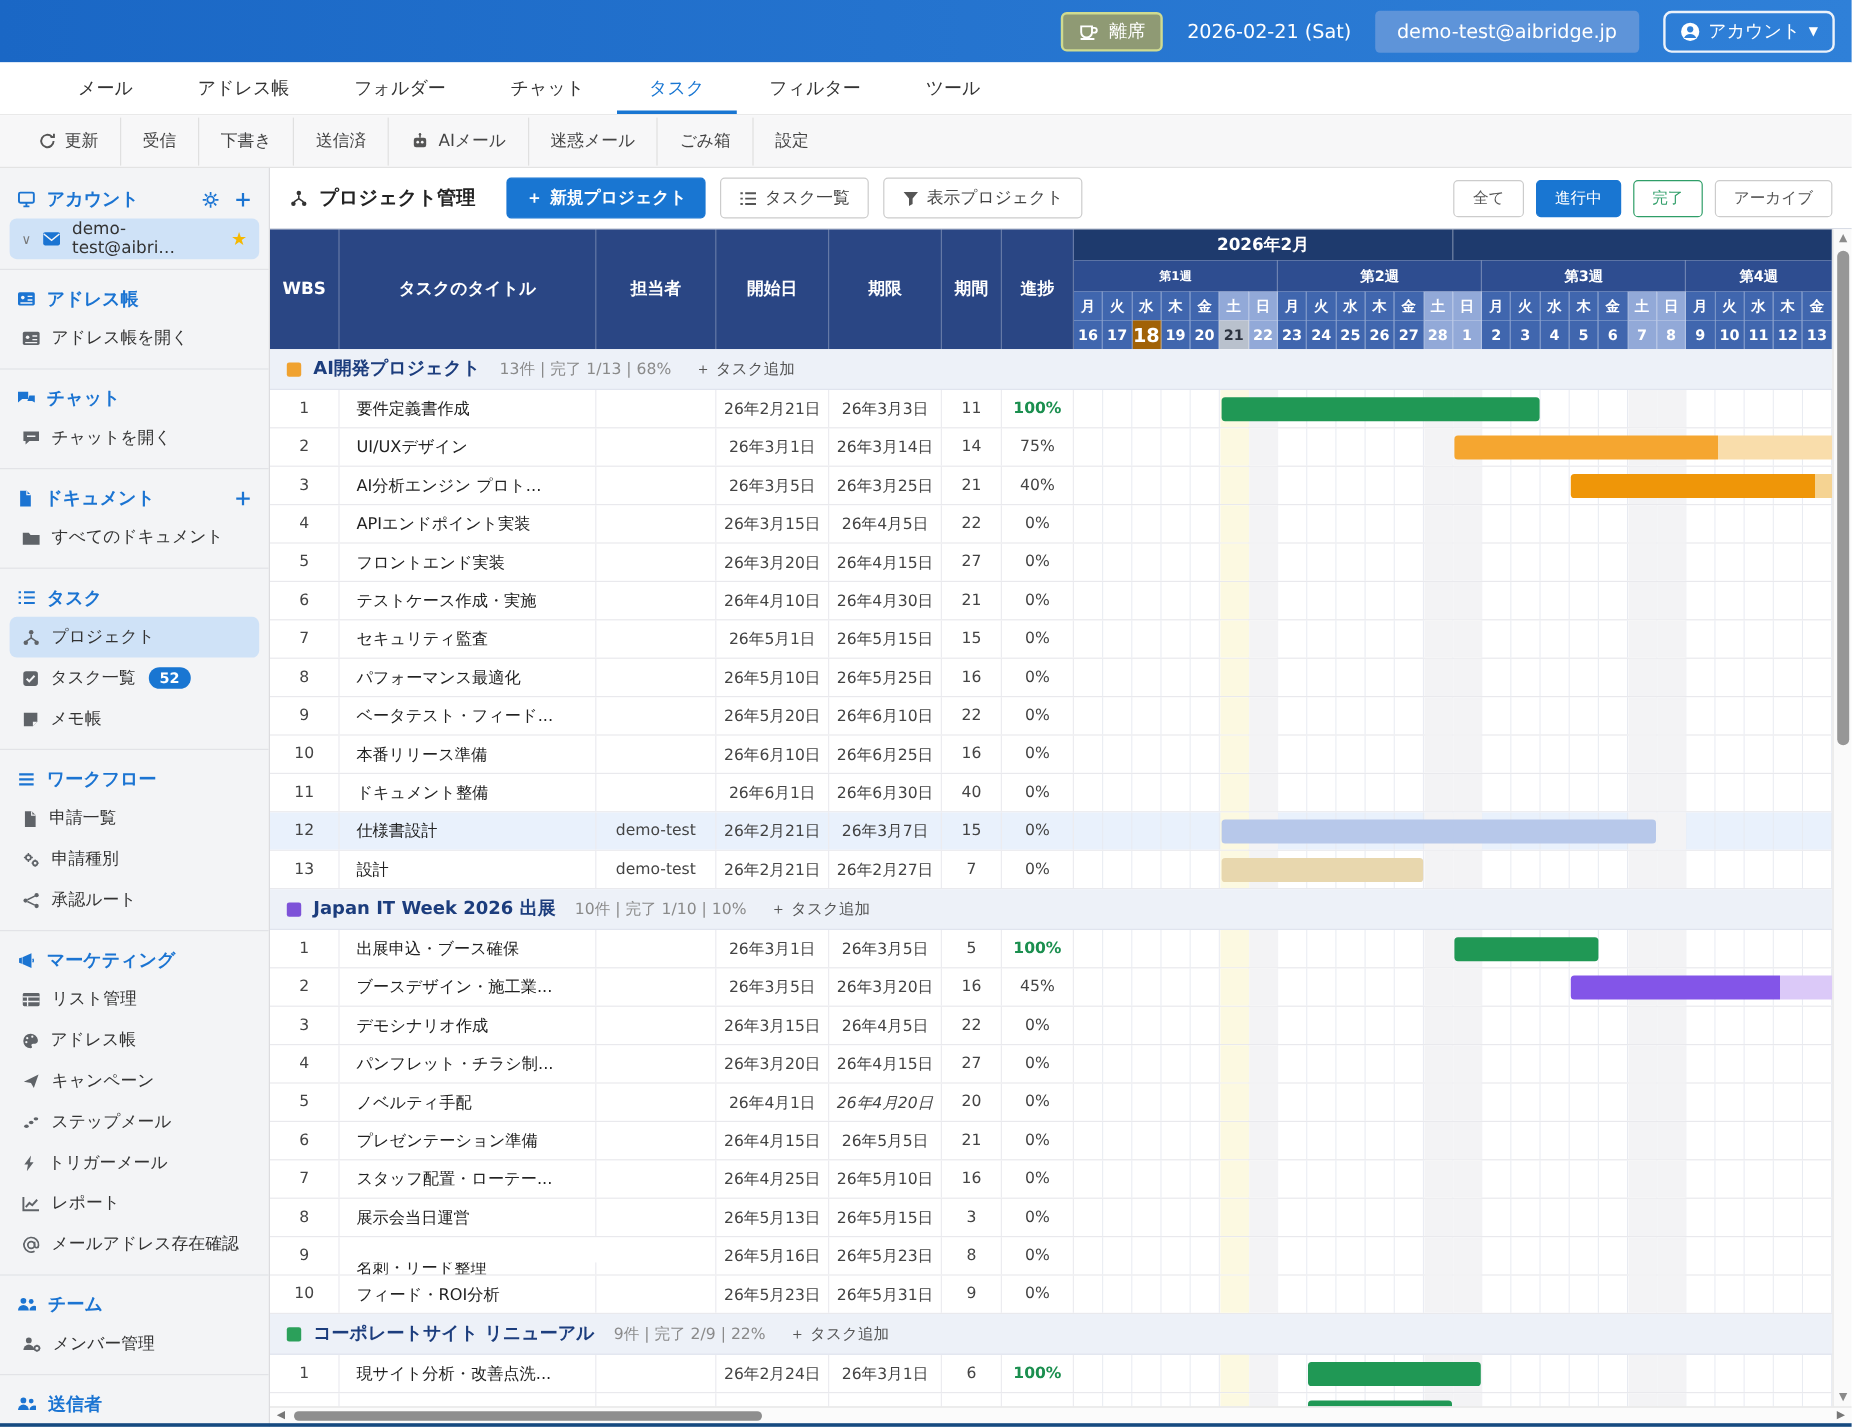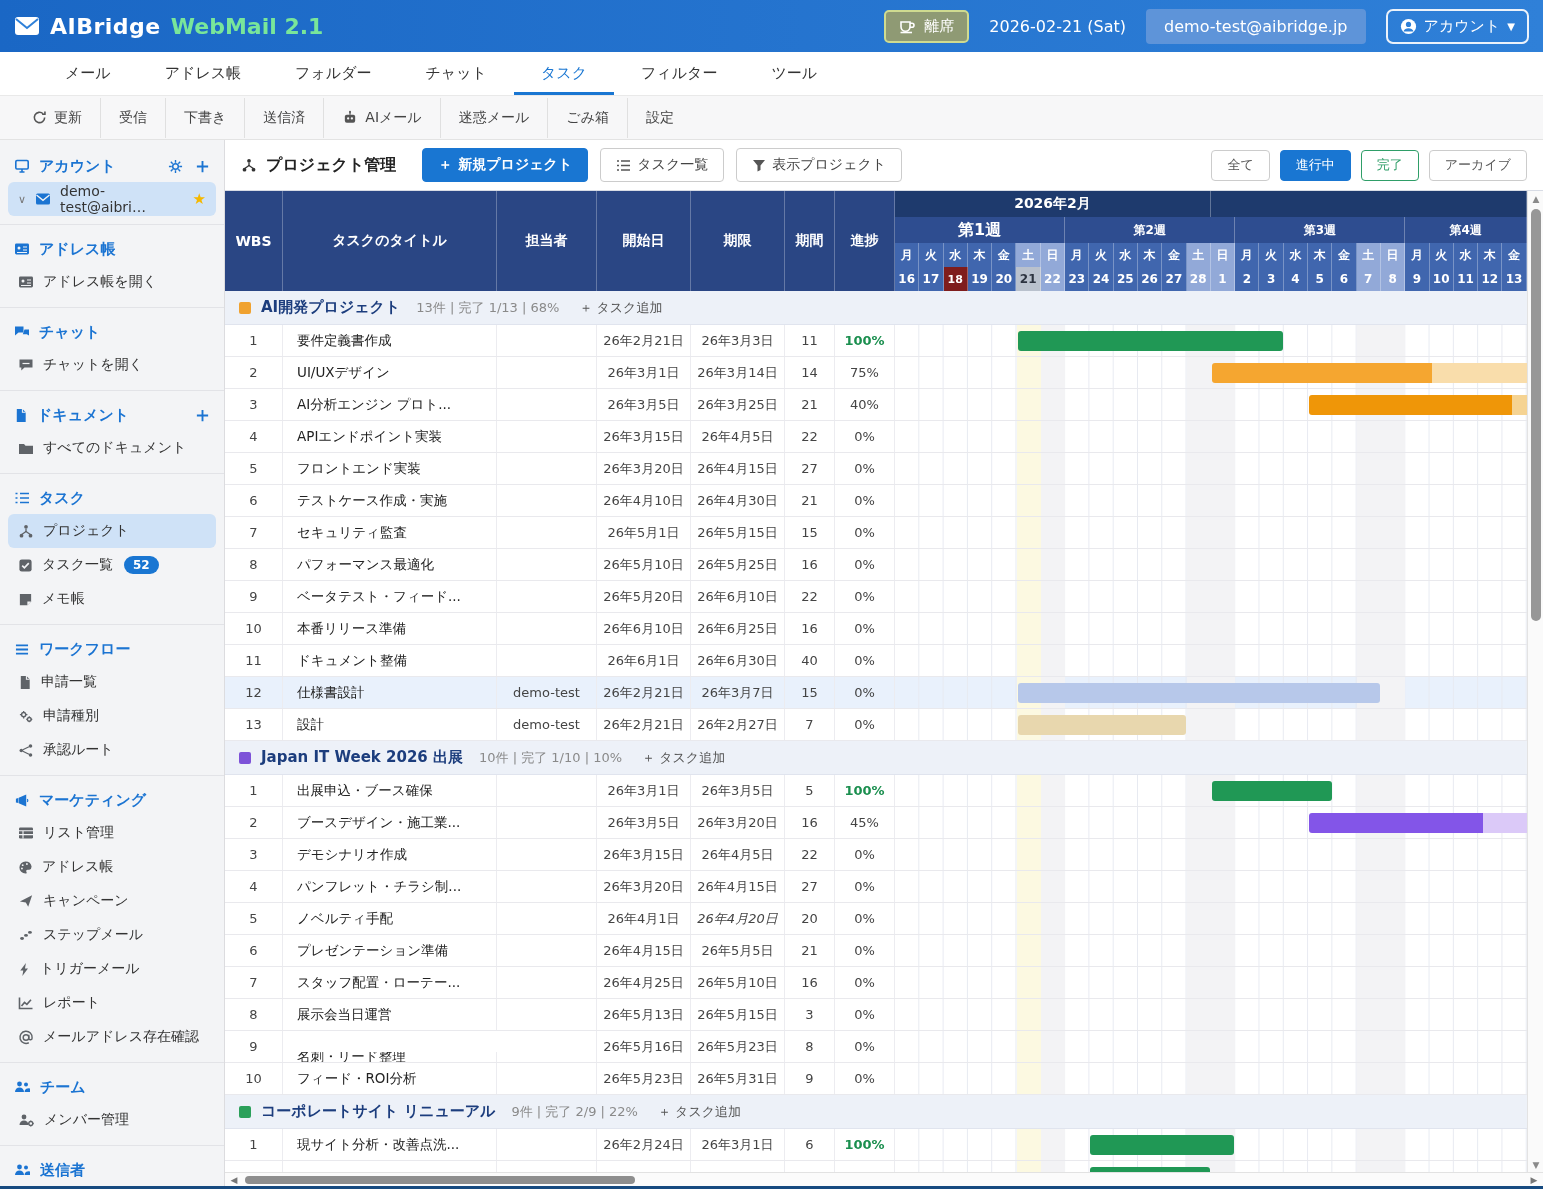--- a/index.html
+++ b/index.html
@@ -103,30 +103,20 @@
     border-top:1px solid #e2e2e2; }
   .hthumb { position:absolute; left:20px; top:3px; width:390px; height:8px; background:#8e8e8e; border-radius:4px; }
   .harrow { position:absolute; top:0; width:14px; height:14px; color:#777; font-size:9px;
     display:flex; align-items:center; justify-content:center; }
   .bottom-strip { position:absolute; left:0; top:1186px; width:1543px; height:3px; background:#164a80; }
 </style>
 </head>
 <body>
 
 <div class="topbar">
-  <div class="brand">
-    <span class="icon">
-      <svg width="26" height="22" viewBox="0 0 26 22">
-          <rect x="1" y="2" width="24" height="18" rx="3" fill="#fff"></rect>
-          <path d="M2 4l11 9L24 4" stroke="#2f80d8" stroke-width="2" fill="none"></path>
-        </svg>
-    </span>
-    <span class="app-name">AIBridge</span>
-    <span class="app-ver">WebMail 2.1</span>
-  </div>
   <div class="top-right">
     <div class="status-btn">
       <span class="icon">
         <svg width="17" height="15" viewBox="0 0 17 15" fill="none" stroke="#fff" stroke-width="1.6">
             <path d="M2 3h9v4.8a4.2 4.2 0 0 1-9 0z"></path>
             <path d="M11 4.2h2a2 2 0 0 1 0 4h-2"></path>
             <path d="M1.5 13.5h11.5"></path>
           </svg>
       </span>
       <span>離席</span>
@@ -546,21 +536,21 @@
           <div class="lh-cell" style="width: 94px;">期限</div>
           <div class="lh-cell" style="width: 50px;">期間</div>
           <div class="lh-cell" style="width: 60px;">進捗</div>
         </div>
       <div class="cal" id="calendar">
           <div class="cal-row">
             <div class="cal-cell" style="width: 316px; height: 26px; background: rgb(30, 58, 109); font-size: 14px; font-weight: bold;">2026年2月</div>
             <div class="cal-cell" style="width: 316px; height: 26px; background: rgb(30, 58, 109); font-size: 14px; font-weight: bold;"></div>
           </div>
           <div class="cal-row">
-            <div class="cal-cell" style="width: 170.154px; height: 26px; background: rgb(46, 77, 144); font-size: 16px; font-weight: bold;">第1週</div>
+            <div class="cal-cell" style="width: 170.154px; height: 26px; background: rgb(46, 77, 144); font-size: 10px; font-weight: bold;">第1週</div>
             <div class="cal-cell" style="width: 170.154px; height: 26px; background: rgb(46, 77, 144); font-size: 12px; font-weight: bold;">第2週</div>
             <div class="cal-cell" style="width: 170.154px; height: 26px; background: rgb(46, 77, 144); font-size: 12px; font-weight: bold;">第3週</div>
             <div class="cal-cell" style="width: 121.538px; height: 26px; background: rgb(46, 77, 144); font-size: 12px; font-weight: bold;">第4週</div>
           </div>
           <div class="cal-row">
             <div class="cal-cell" style="width: 24.3077px; height: 24px; background: rgb(64, 102, 174); font-size: 12px; font-weight: bold;">月</div>
             <div class="cal-cell" style="width: 24.3077px; height: 24px; background: rgb(64, 102, 174); font-size: 12px; font-weight: bold;">火</div>
             <div class="cal-cell" style="width: 24.3077px; height: 24px; background: rgb(64, 102, 174); font-size: 12px; font-weight: bold;">水</div>
             <div class="cal-cell" style="width: 24.3077px; height: 24px; background: rgb(64, 102, 174); font-size: 12px; font-weight: bold;">木</div>
             <div class="cal-cell" style="width: 24.3077px; height: 24px; background: rgb(64, 102, 174); font-size: 12px; font-weight: bold;">金</div>
@@ -582,21 +572,21 @@
             <div class="cal-cell" style="width: 24.3077px; height: 24px; background: rgb(146, 169, 216); font-size: 12px; font-weight: bold;">日</div>
             <div class="cal-cell" style="width: 24.3077px; height: 24px; background: rgb(64, 102, 174); font-size: 12px; font-weight: bold;">月</div>
             <div class="cal-cell" style="width: 24.3077px; height: 24px; background: rgb(64, 102, 174); font-size: 12px; font-weight: bold;">火</div>
             <div class="cal-cell" style="width: 24.3077px; height: 24px; background: rgb(64, 102, 174); font-size: 12px; font-weight: bold;">水</div>
             <div class="cal-cell" style="width: 24.3077px; height: 24px; background: rgb(64, 102, 174); font-size: 12px; font-weight: bold;">木</div>
             <div class="cal-cell" style="width: 24.3077px; height: 24px; background: rgb(64, 102, 174); font-size: 12px; font-weight: bold;">金</div>
           </div>
           <div class="cal-row">
             <div class="cal-cell" style="width: 24.3077px; height: 24px; font-size: 12px; font-weight: bold; background: rgb(64, 102, 174); color: rgb(255, 255, 255);">16</div>
             <div class="cal-cell" style="width: 24.3077px; height: 24px; font-size: 12px; font-weight: bold; background: rgb(64, 102, 174); color: rgb(255, 255, 255);">17</div>
-            <div class="cal-cell" style="width: 24.3077px; height: 24px; font-size: 11px; font-weight: bold; background: #7f1d1d; color: rgb(255, 255, 255);">18</div>
+            <div class="cal-cell" style="width: 24.3077px; height: 24px; font-size: 16px; font-weight: bold; background: #a16207; color: rgb(255, 255, 255);">18</div>
             <div class="cal-cell" style="width: 24.3077px; height: 24px; font-size: 12px; font-weight: bold; background: rgb(64, 102, 174); color: rgb(255, 255, 255);">19</div>
             <div class="cal-cell" style="width: 24.3077px; height: 24px; font-size: 12px; font-weight: bold; background: rgb(64, 102, 174); color: rgb(255, 255, 255);">20</div>
             <div class="cal-cell" style="width: 24.3077px; height: 24px; font-size: 12px; font-weight: bold; background: rgb(185, 193, 205); color: rgb(44, 51, 64);">21</div>
             <div class="cal-cell" style="width: 24.3077px; height: 24px; font-size: 12px; font-weight: bold; background: rgb(146, 169, 216); color: rgb(255, 255, 255);">22</div>
             <div class="cal-cell" style="width: 24.3077px; height: 24px; font-size: 12px; font-weight: bold; background: rgb(64, 102, 174); color: rgb(255, 255, 255);">23</div>
             <div class="cal-cell" style="width: 24.3077px; height: 24px; font-size: 12px; font-weight: bold; background: rgb(64, 102, 174); color: rgb(255, 255, 255);">24</div>
             <div class="cal-cell" style="width: 24.3077px; height: 24px; font-size: 12px; font-weight: bold; background: rgb(64, 102, 174); color: rgb(255, 255, 255);">25</div>
             <div class="cal-cell" style="width: 24.3077px; height: 24px; font-size: 12px; font-weight: bold; background: rgb(64, 102, 174); color: rgb(255, 255, 255);">26</div>
             <div class="cal-cell" style="width: 24.3077px; height: 24px; font-size: 12px; font-weight: bold; background: rgb(64, 102, 174); color: rgb(255, 255, 255);">27</div>
             <div class="cal-cell" style="width: 24.3077px; height: 24px; font-size: 12px; font-weight: bold; background: rgb(146, 169, 216); color: rgb(255, 255, 255);">28</div>

